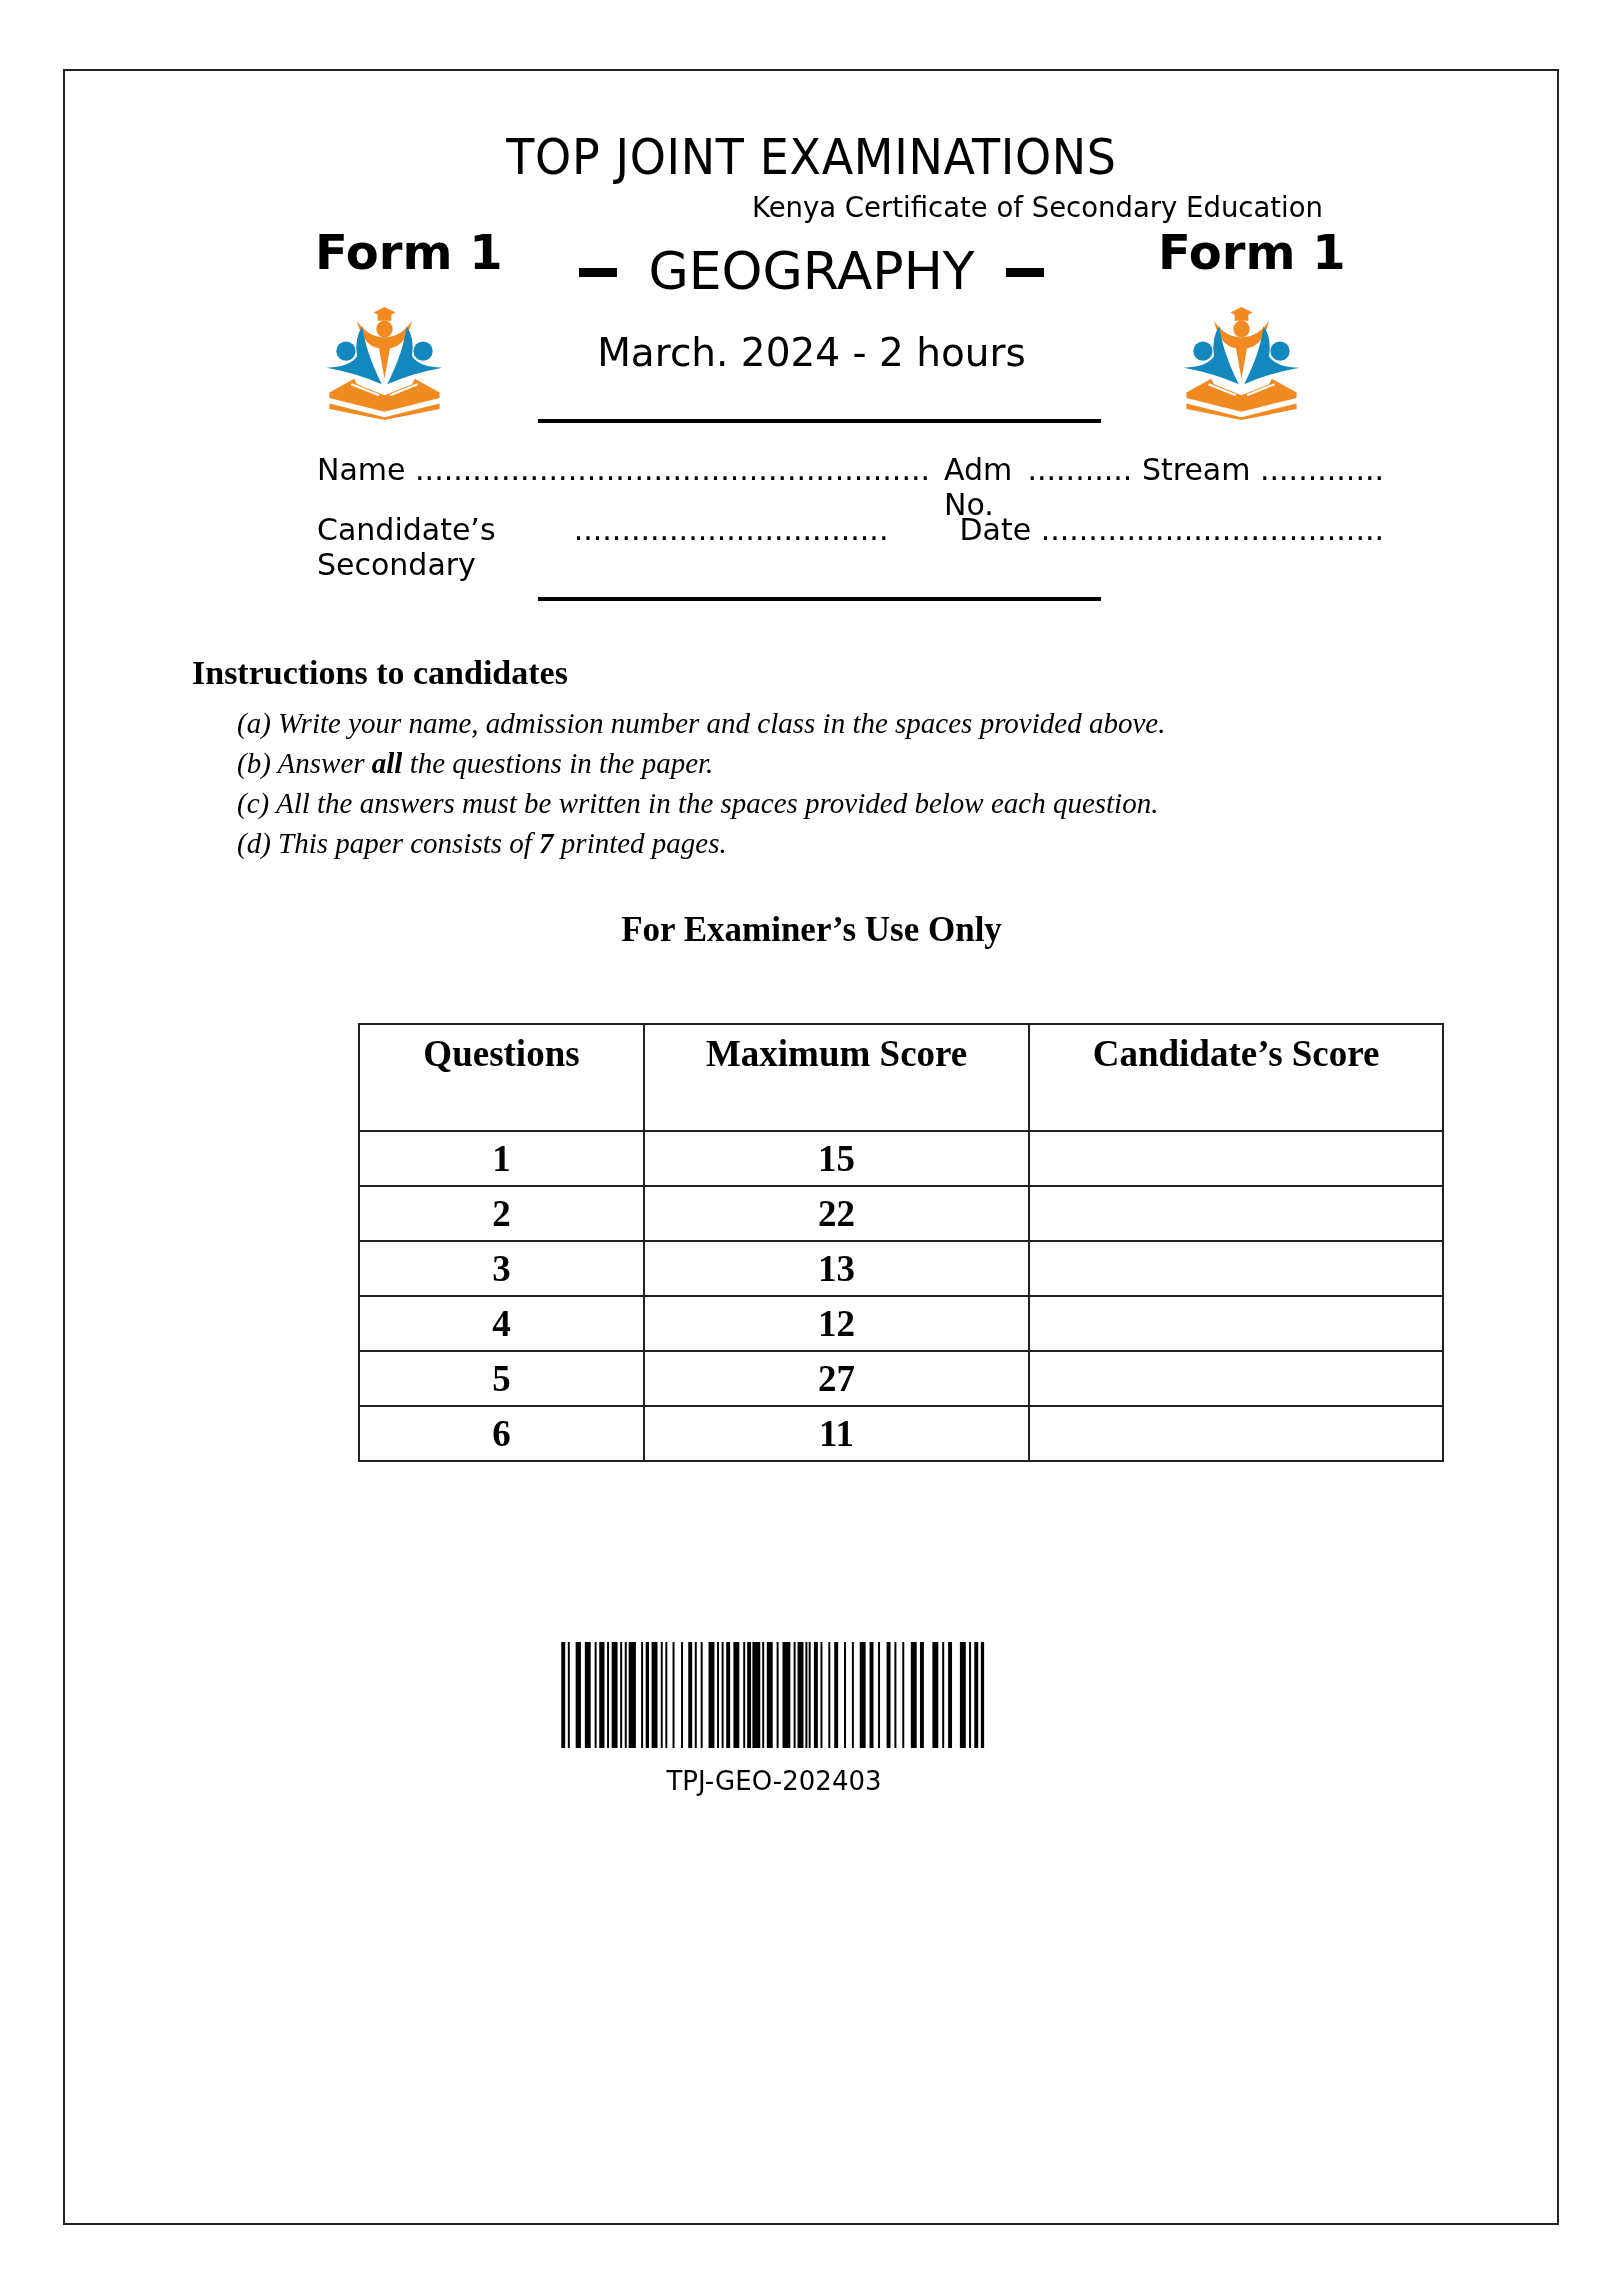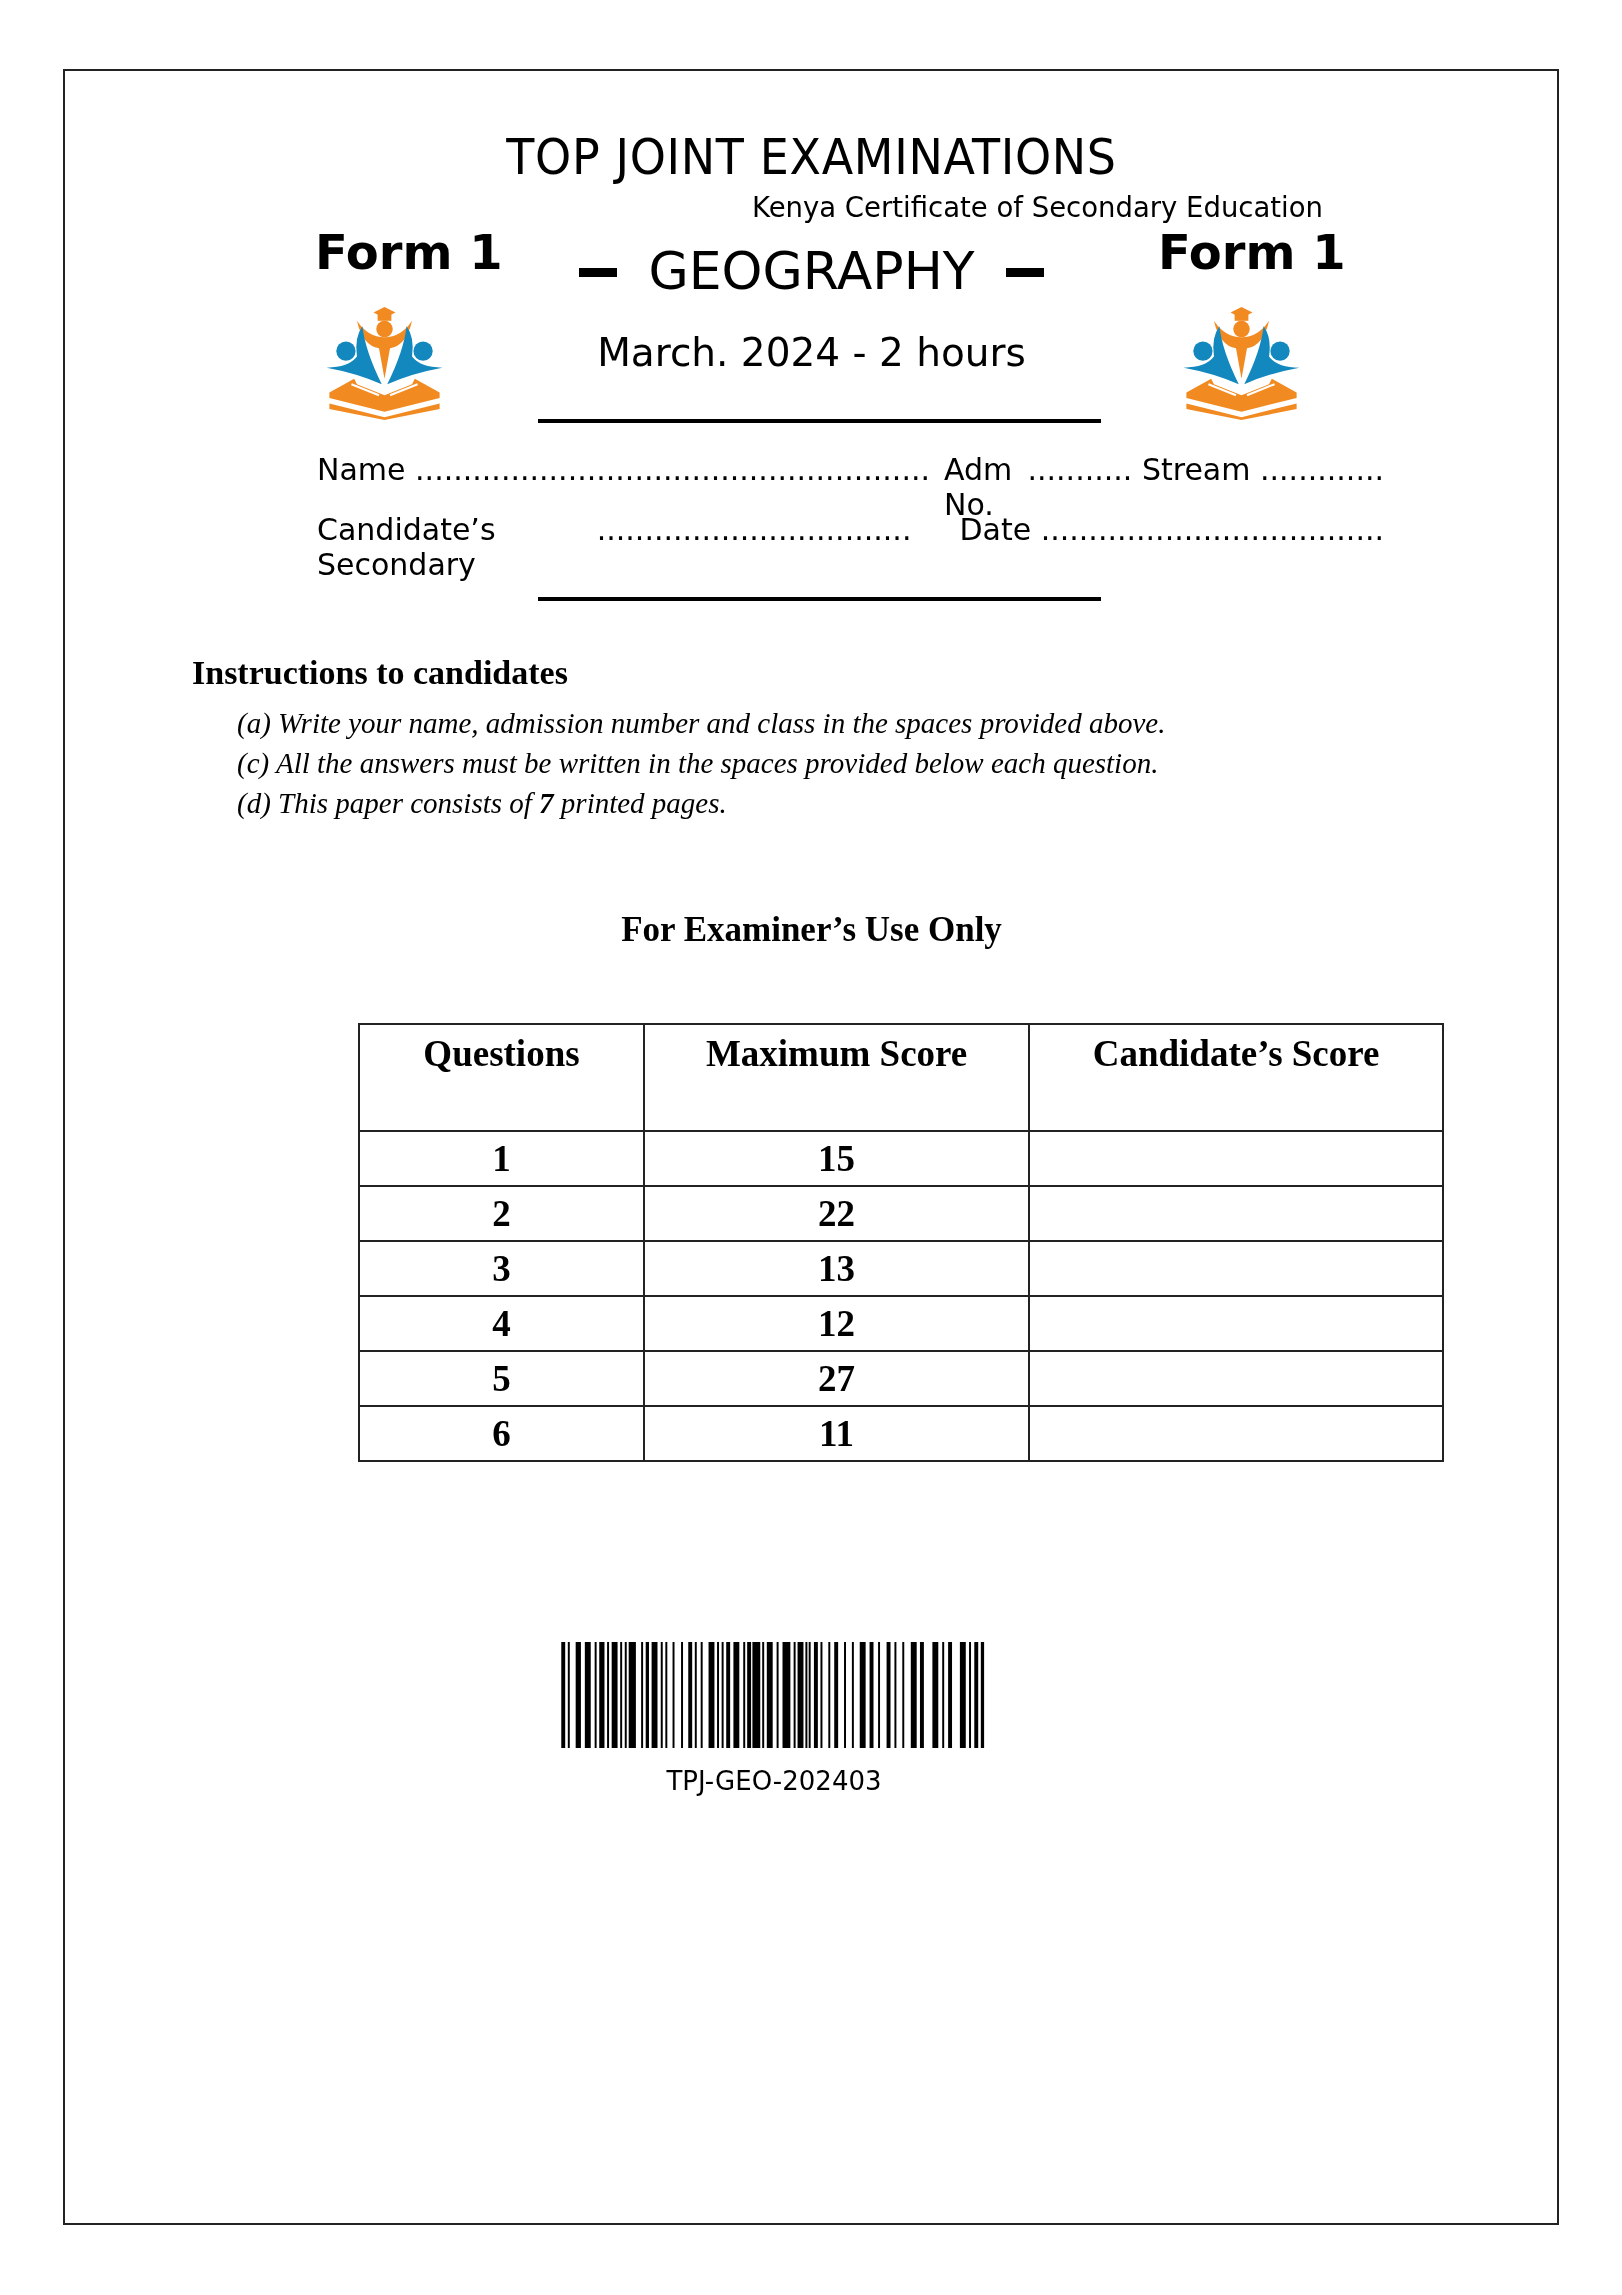--- a/index.html
+++ b/index.html
@@ -87,27 +87,28 @@
 <div class="abs sans date-line">March. 2024 - 2 hours</div>
 <div class="abs rule" style="top:419px;"></div>
 
 <div class="abs sans field-row" style="top:452px;">
   <span>Name</span>&nbsp;<span>......................................................</span>
   <span style="margin-left:14px;">Adm No.</span>&nbsp;<span>...........</span>
   &nbsp;<span>Stream</span>&nbsp;<span>.............</span>
 </div>
 <div class="abs sans field-row" style="top:512px;">
   <span>Candidate’s Secondary</span>&nbsp;<span>.................................</span>
-  <span style="margin-left:48px;">Date</span>&nbsp;<span>....................................</span>
+  <span style="margin-left:71px;">Date</span>&nbsp;<span>....................................</span>
 </div>
 <div class="abs rule" style="top:597px;"></div>
 
 <div class="abs serif instr-title">Instructions to candidates</div>
 <div class="abs serif instr-list">
   <div><span>(a) Write your name, admission number and class in the spaces provided above.</span></div>
+  <div><span>(b) Answer </span><b>all</b><span> the questions in the paper.</span></div>
   <div><span>(c) All the answers must be written in the spaces provided below each question.</span></div>
   <div><span>(d) This paper consists of </span><b>7</b><span> printed pages.</span></div>
 </div>
 
 <div class="abs serif examiner-title">For Examiner’s Use Only</div>
 
 <table class="score serif">
   <colgroup>
       <col class="c1">
       <col class="c2">

